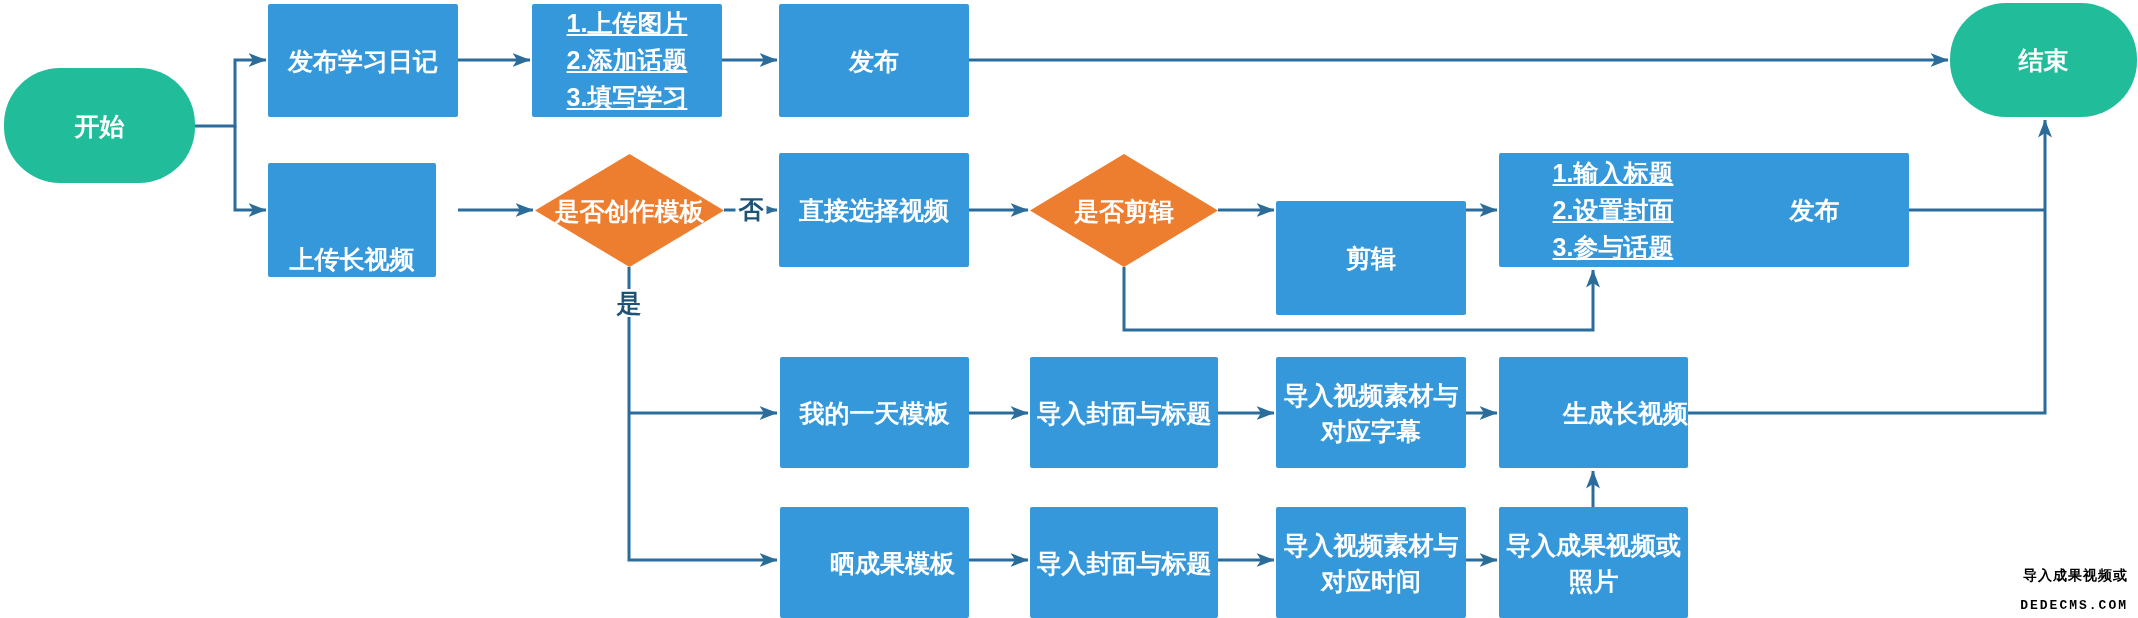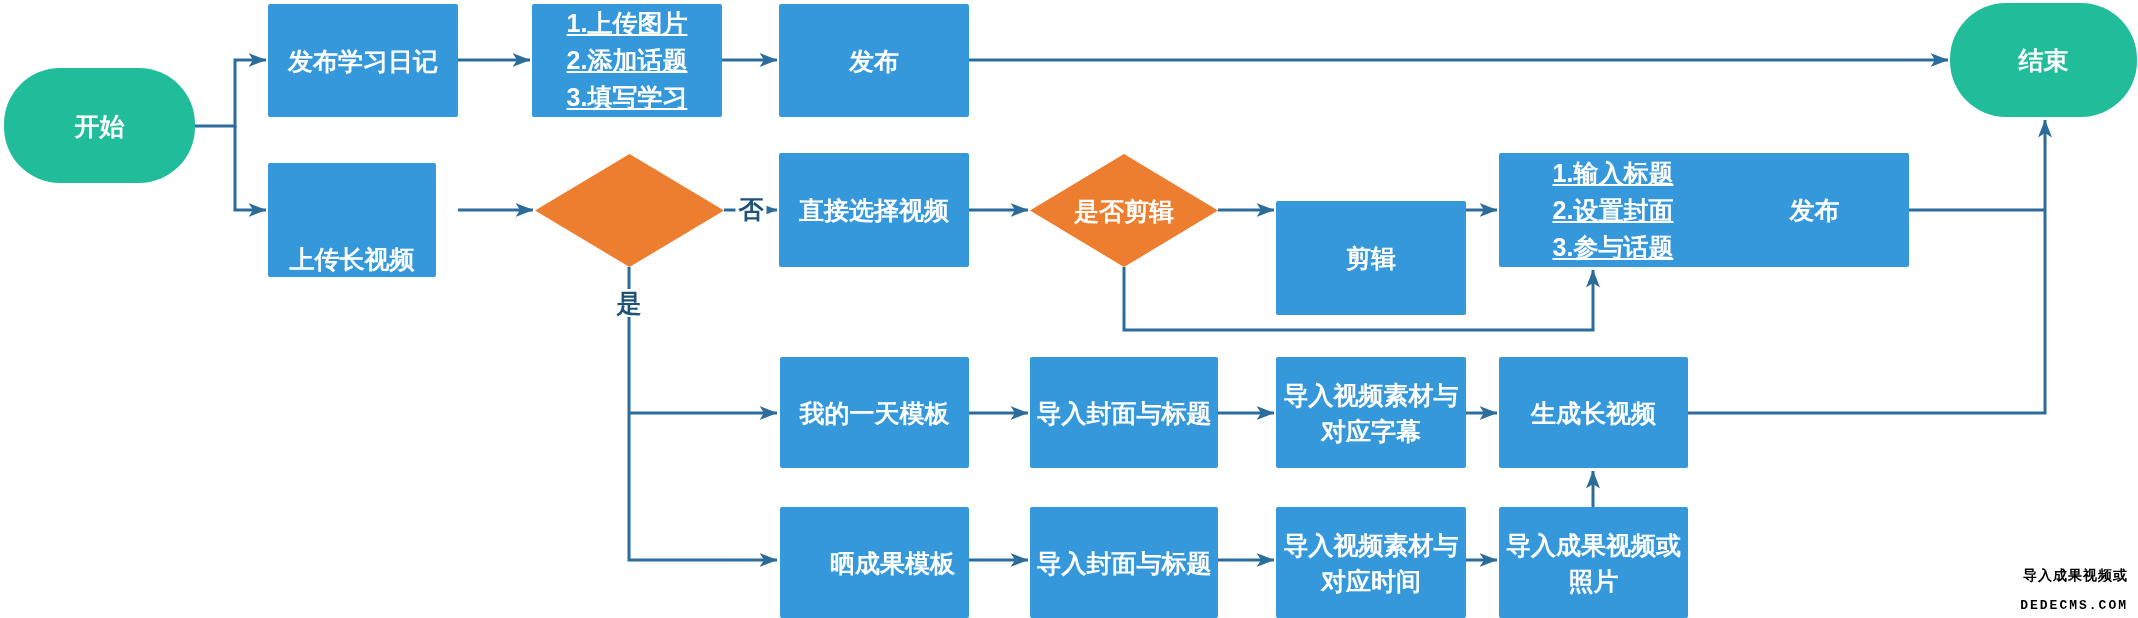--- a/index.html
+++ b/index.html
@@ -84,35 +84,35 @@
       <div class="node terminal" style="left: 4px; top: 68px; width: 191px; height: 115px;"><span class="label">开始</span></div>
       <div class="node process" style="left: 268px; top: 4px; width: 190px; height: 113px;"><span class="label">发布学习日记</span></div>
       <div class="node process steps" style="left: 532px; top: 4px; width: 190px; height: 113px;"><span class="label">1.上传图片
 2.添加话题
 3.填写学习</span></div>
       <div class="node process" style="left: 779px; top: 4px; width: 190px; height: 113px;"><span class="label">发布</span></div>
       <div class="node terminal" style="left: 1950px; top: 3px; width: 187px; height: 114px;"><span class="label">结束</span></div>
       <div class="node process" style="left: 268px; top: 163px; width: 168px; height: 114px; align-items: flex-end;"><span class="label">上传长视频</span></div>
       <div class="node decision" style="left: 535px; top: 154px; width: 189px; height: 113px;"><svg viewBox="0 0 189 113" preserveAspectRatio="none">
           <polygon points="94.5,0 189,56.5 94.5,113 0,56.5" fill="#ed7d2f"></polygon>
-        </svg></div>
+        </svg><span class="label">是否创作模板</span></div>
       <div class="node process" style="left: 779px; top: 153px; width: 190px; height: 114px;"><span class="label">直接选择视频</span></div>
       <div class="node decision" style="left: 1030px; top: 154px; width: 188px; height: 113px;"><svg viewBox="0 0 188 113" preserveAspectRatio="none">
           <polygon points="94,0 188,56.5 94,113 0,56.5" fill="#ed7d2f"></polygon>
         </svg><span class="label">是否剪辑</span></div>
       <div class="node process" style="left: 1276px; top: 153px; width: 190px; height: 114px; margin-top: 48px;"><span class="label">剪辑</span></div>
       <div class="node process steps" style="left: 1499px; top: 153px; width: 228px; height: 114px;"><span class="label">1.输入标题
 2.设置封面
 3.参与话题</span></div>
       <div class="node process" style="left: 1720px; top: 153px; width: 189px; height: 114px;"><span class="label">发布</span></div>
       <div class="node process" style="left: 780px; top: 357px; width: 189px; height: 111px;"><span class="label">我的一天模板</span></div>
       <div class="node process" style="left: 1030px; top: 357px; width: 188px; height: 111px;"><span class="label">导入封面与标题</span></div>
       <div class="node process" style="left: 1276px; top: 357px; width: 190px; height: 111px;"><span class="label">导入视频素材与
 对应字幕</span></div>
-      <div class="node process" style="left: 1499px; top: 357px; width: 189px; height: 111px;"><span class="label">生成长视频</span></div>
+      <div class="node process" style="left: 1499px; top: 357px; width: 189px; height: 111px; justify-content: flex-end;"><span class="label">生成长视频</span></div>
       <div class="node process" style="left: 780px; top: 507px; width: 189px; height: 111px; padding-left: 36px;"><span class="label">晒成果模板</span></div>
       <div class="node process" style="left: 1030px; top: 507px; width: 188px; height: 111px;"><span class="label">导入封面与标题</span></div>
       <div class="node process" style="left: 1276px; top: 507px; width: 190px; height: 111px;"><span class="label">导入视频素材与
 对应时间</span></div>
       <div class="node process" style="left: 1499px; top: 507px; width: 189px; height: 111px;"><span class="label">导入成果视频或
 照片</span></div>
     </div>
   <div class="edge-label edge-label-no">否</div>
   <div class="edge-label edge-label-yes">是</div>
   <div class="watermark">

